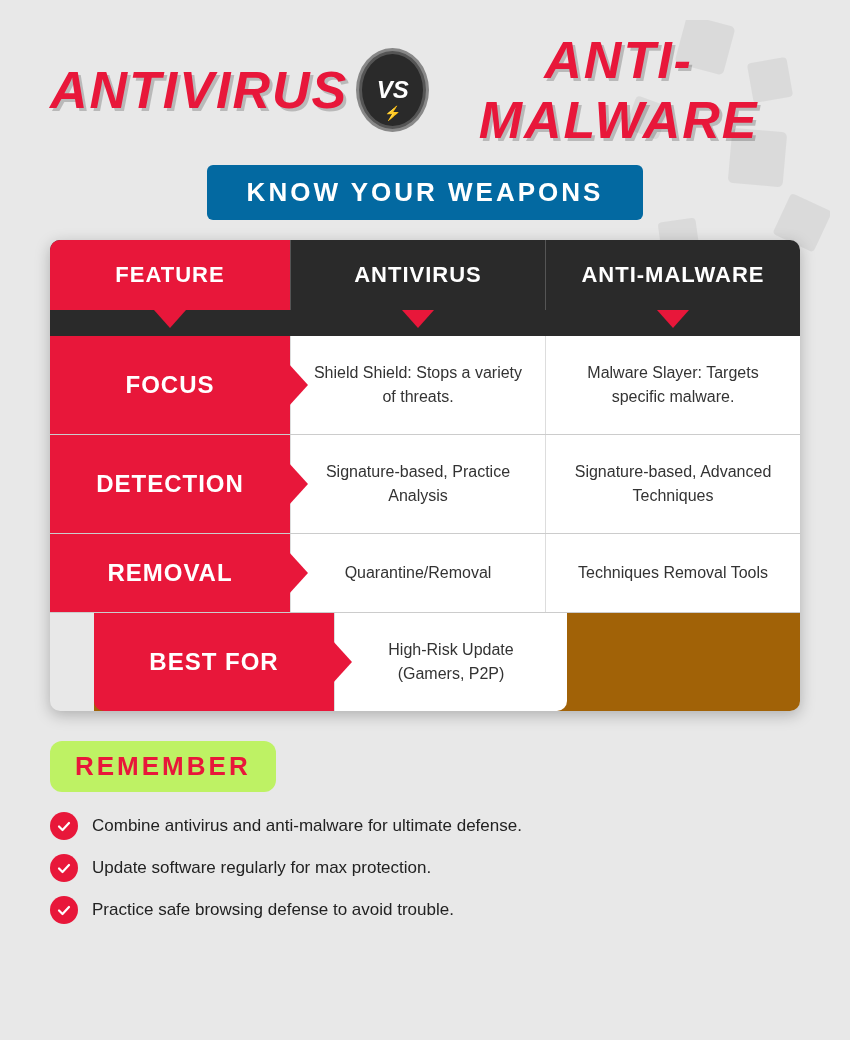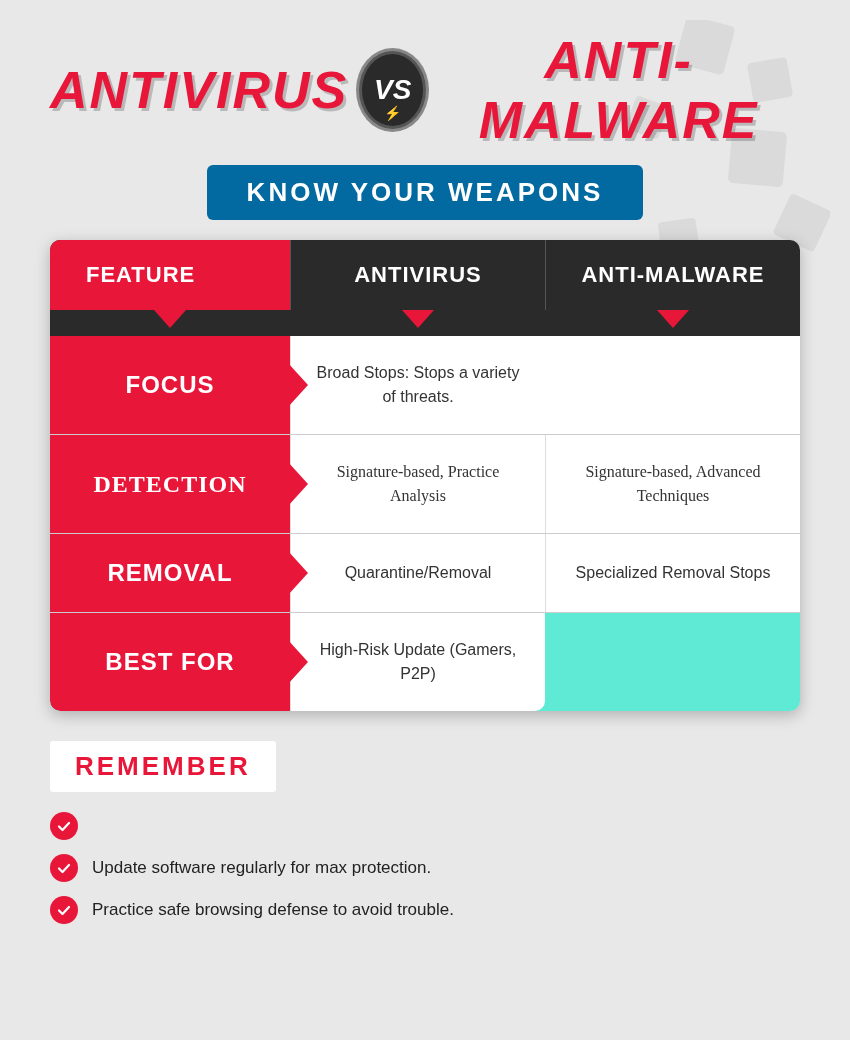--- a/index.html
+++ b/index.html
@@ -59,21 +59,21 @@
     .vs-badge::before {
       content: '';
       position: absolute;
       top: -6px; left: -6px; right: -6px; bottom: -6px;
       border-radius: 50%;
       border: 3px solid #888;
     }
 
     .vs-text {
       color: white;
-      font-size: 28px;
+      font-size: 24px;
       font-weight: 900;
       font-style: italic;
     }
 
     .vs-lightning {
       position: absolute;
       bottom: 5px;
       left: 50%;
       transform: translateX(-50%);
       color: #e8173a;
@@ -107,22 +107,22 @@
 
     
     .table-header {
       display: grid;
       grid-template-columns: 240px 1fr 1fr;
       background: #2a2a2a;
     }
 
     .header-feature {
       background: #e8173a;
-      padding: 22px 36px;
-      text-align: left;
+      padding: 22px 20px;
+      text-align: center;
       font-size: 22px;
       font-weight: 900;
       color: white;
       text-transform: uppercase;
       letter-spacing: 1px;
     }
 
     .header-col {
       padding: 22px 20px;
       text-align: center;
@@ -209,24 +209,24 @@
       border-right: 16px solid transparent;
       border-top: 18px solid #e8173a;
     }
 
     
     .remember-section {
       margin-top: 10px;
     }
 
     .remember-badge {
-      background: #ffffff;
+      background: #bef264;
       display: inline-block;
       padding: 10px 25px;
-      border-radius: 3px;
+      border-radius: 12px;
       margin-bottom: 20px;
     }
 
     .remember-text {
       color: #e8173a;
       font-size: 26px;
       font-weight: 900;
       text-transform: uppercase;
       letter-spacing: 3px;
     }
@@ -319,62 +319,64 @@
       <div class="arrow-down-cell">
         <div class="arrow-down"></div>
       </div>
     </div>
 
     <div class="table-row-wrapper" style="background:#fff;">
       <div class="row-feature">
         <span class="row-feature-label">Focus</span>
         <div class="arrow-right"></div>
       </div>
-      <div class="row-data">Broad Stops: Stops a variety of threats.</div>
-    </div>
-
-    <div class="table-row-wrapper" style="background:#eab308;font-family:Liberation Serif, serif;">
+      <div class="row-data">Shield Shield: Stops a variety of threats.</div>
+      <div class="row-data">Malware Slayer: Targets specific malware.</div>
+    </div>
+
+    <div class="table-row-wrapper" style="background:#eab308;">
       <div class="row-feature">
         <span class="row-feature-label">Detection</span>
         <div class="arrow-right"></div>
       </div>
       <div class="row-data">Signature-based, Practice Analysis</div>
       <div class="row-data">Signature-based, Advanced Techniques</div>
     </div>
 
     <div class="table-row-wrapper" style="background:#fff;">
       <div class="row-feature">
         <span class="row-feature-label">Removal</span>
         <div class="arrow-right"></div>
       </div>
       <div class="row-data">Quarantine/Removal</div>
-      <div class="row-data">Specialized Removal Stops</div>
-    </div>
-
-    <div class="table-row-wrapper" style="background:#5eead4;">
+      <div class="row-data">Techniques Removal Tools</div>
+    </div>
+
+    <div class="table-row-wrapper" style="background:#a16207;margin-left:44px;">
       <div class="row-feature" style="border-radius: 0 0 0 10px;">
         <span class="row-feature-label">Best For</span>
         <div class="arrow-right"></div>
       </div>
       <div class="row-data" style="border-radius: 0 0 10px 0;">High-Risk Update (Gamers, P2P)</div>
     </div>
   </div>
 
   <div class="remember-section">
     <div class="remember-badge">
       <span class="remember-text">REMEMBER</span>
     </div>
 
     <ul class="tip-list">
       <li class="tip-item">
         <div class="check-icon">
           <svg viewBox="0 0 16 16" fill="none">
             <path d="M3 8.5L6.5 12L13 5" stroke="white" stroke-width="2.2" stroke-linecap="round" stroke-linejoin="round"></path>
           </svg>
         </div>
+        <span>Combine antivirus and anti-malware for ultimate defense.</span>
       </li>
       <li class="tip-item">
         <div class="check-icon">
           <svg viewBox="0 0 16 16" fill="none">
             <path d="M3 8.5L6.5 12L13 5" stroke="white" stroke-width="2.2" stroke-linecap="round" stroke-linejoin="round"></path>
           </svg>
         </div>
         <span>Update software regularly for max protection.</span>
       </li>
       <li class="tip-item">

